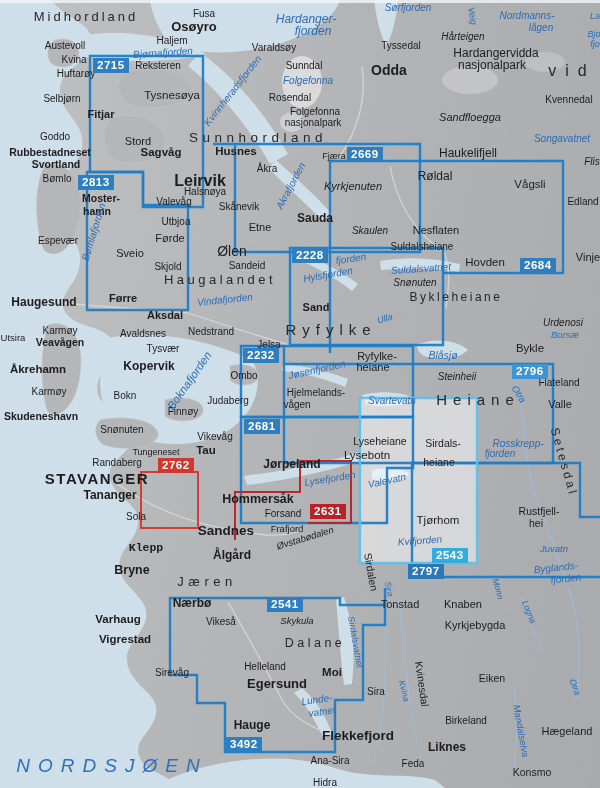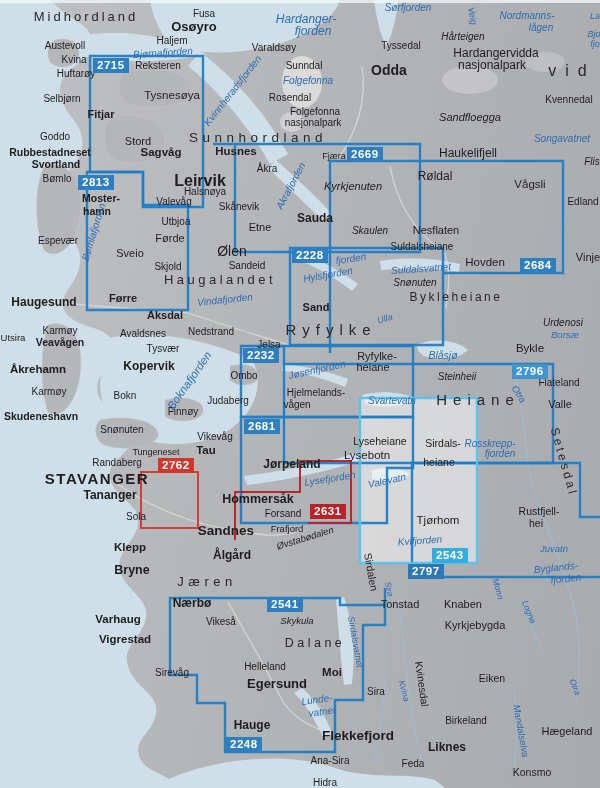--- a/index.html
+++ b/index.html
@@ -200,21 +200,21 @@
       <div class="lbl c-p" style="left: 228px; top: 401px; transform: translate(-50%, -50%);">Judaberg</div>
       <div class="lbl c-p" style="left: 316px; top: 393px; transform: translate(-50%, -50%);">Hjelmelands-</div>
       <div class="lbl c-p" style="left: 297px; top: 405px; transform: translate(-50%, -50%);">vågen</div>
       <div class="lbl c-b" style="left: 41px; top: 416px; transform: translate(-50%, -50%);">Skudeneshavn</div>
       <div class="lbl c-p" style="left: 183px; top: 412px; transform: translate(-50%, -50%);">Finnøy</div>
       <div class="lbl c-p" style="left: 122px; top: 430px; transform: translate(-50%, -50%);">Snønuten</div>
       <div class="lbl c-p" style="left: 215px; top: 437px; transform: translate(-50%, -50%);">Vikevåg</div>
       <div class="lbl c-p" style="left: 380px; top: 441px; font-size: 10.5px; transform: translate(-50%, -50%);">Lyseheiane</div>
       <div class="lbl c-p" style="left: 443px; top: 443px; font-size: 10.5px; transform: translate(-50%, -50%);">Sirdals-</div>
       <div class="lbl c-p" style="left: 439px; top: 462px; font-size: 10.5px; transform: translate(-50%, -50%);">heiane</div>
-      <div class="lbl c-w" style="left: 490px; top: 444px; transform: translate(-50%, -50%);">Rosskrepp-</div>
+      <div class="lbl c-w" style="left: 518px; top: 444px; transform: translate(-50%, -50%);">Rosskrepp-</div>
       <div class="lbl c-w" style="left: 500px; top: 454px; transform: translate(-50%, -50%);">fjorden</div>
       <div class="lbl c-p" style="left: 156px; top: 452px; font-size: 9px; transform: translate(-50%, -50%);">Tungeneset</div>
       <div class="lbl c-b" style="left: 206px; top: 451px; font-size: 11.5px; transform: translate(-50%, -50%);">Tau</div>
       <div class="lbl c-p" style="left: 367px; top: 456px; font-size: 11.5px; transform: translate(-50%, -50%);">Lysebotn</div>
       <div class="lbl c-p" style="left: 117px; top: 463px; transform: translate(-50%, -50%);">Randaberg</div>
       <div class="lbl c-b" style="left: 292px; top: 464px; font-size: 12px; transform: translate(-50%, -50%);">Jørpeland</div>
       <div class="lbl c-reg" style="left: 564px; top: 462px; font-size: 12px; letter-spacing: 3px; transform: translate(-50%, -50%) rotate(74deg);">Setesdal</div>
       <div class="lbl c-cap" style="left: 97px; top: 478px; font-size: 15px; transform: translate(-50%, -50%);">STAVANGER</div>
       <div class="lbl c-w" style="left: 330px; top: 479px; transform: translate(-50%, -50%) rotate(-9deg);">Lysefjorden</div>
       <div class="lbl c-w" style="left: 387px; top: 481px; transform: translate(-50%, -50%) rotate(-12deg);">Valevatn</div>
@@ -223,21 +223,21 @@
       <div class="lbl c-p" style="left: 539px; top: 511px; font-size: 10.5px; transform: translate(-50%, -50%);">Rustfjell-</div>
       <div class="lbl c-p" style="left: 536px; top: 523px; font-size: 10.5px; transform: translate(-50%, -50%);">hei</div>
       <div class="lbl c-p" style="left: 283px; top: 514px; transform: translate(-50%, -50%);">Forsand</div>
       <div class="lbl c-p" style="left: 136px; top: 517px; transform: translate(-50%, -50%);">Sola</div>
       <div class="lbl c-p" style="left: 438px; top: 521px; font-size: 11.5px; transform: translate(-50%, -50%);">Tjørhom</div>
       <div class="lbl c-b" style="left: 226px; top: 531px; font-size: 13.5px; transform: translate(-50%, -50%);">Sandnes</div>
       <div class="lbl c-p" style="left: 287px; top: 529px; font-size: 9.5px; transform: translate(-50%, -50%);">Frafjord</div>
       <div class="lbl c-m" style="left: 305px; top: 538px; font-size: 9.5px; transform: translate(-50%, -50%) rotate(-17deg);">Øvstabødalen</div>
       <div class="lbl c-w" style="left: 420px; top: 541px; transform: translate(-50%, -50%) rotate(-4deg);">Kvifjorden</div>
       <div class="lbl c-w" style="left: 554px; top: 549px; font-size: 9.5px; transform: translate(-50%, -50%);">Juvatn</div>
-      <div class="lbl c-b" style="left: 130px; top: 548px; font-size: 11.5px; transform: translate(-50%, -50%);">Klepp</div>
+      <div class="lbl c-b" style="left: 146px; top: 548px; font-size: 11.5px; transform: translate(-50%, -50%); font-family: Liberation Mono, monospace;">Klepp</div>
       <div class="lbl c-b" style="left: 232px; top: 555px; font-size: 12px; transform: translate(-50%, -50%);">Ålgård</div>
       <div class="lbl c-w" style="left: 556px; top: 568px; transform: translate(-50%, -50%) rotate(-6deg);">Byglands-</div>
       <div class="lbl c-w" style="left: 566px; top: 579px; transform: translate(-50%, -50%) rotate(-6deg);">fjorden</div>
       <div class="lbl c-b" style="left: 132px; top: 570px; font-size: 12.5px; transform: translate(-50%, -50%);">Bryne</div>
       <div class="lbl c-p" style="left: 371px; top: 572px; font-size: 10.5px; transform: translate(-50%, -50%) rotate(80deg);">Sirdalen</div>
       <div class="lbl c-reg" style="left: 207px; top: 581px; font-size: 13px; letter-spacing: 4.5px; transform: translate(-50%, -50%);">Jæren</div>
       <div class="lbl c-w" style="left: 389px; top: 589px; font-size: 8.5px; transform: translate(-50%, -50%) rotate(78deg);">Sira</div>
       <div class="lbl c-w" style="left: 498px; top: 589px; font-size: 8.5px; transform: translate(-50%, -50%) rotate(75deg);">Monn</div>
       <div class="lbl c-b" style="left: 192px; top: 603px; font-size: 12px; transform: translate(-50%, -50%);">Nærbø</div>
       <div class="lbl c-p" style="left: 400px; top: 604px; font-size: 11px; transform: translate(-50%, -50%);">Tonstad</div>
@@ -264,29 +264,30 @@
       <div class="lbl c-p" style="left: 466px; top: 721px; transform: translate(-50%, -50%);">Birkeland</div>
       <div class="lbl c-w" style="left: 521px; top: 731px; font-size: 9.5px; transform: translate(-50%, -50%) rotate(80deg);">Mandalselva</div>
       <div class="lbl c-p" style="left: 567px; top: 731px; font-size: 11px; transform: translate(-50%, -50%);">Hægeland</div>
       <div class="lbl c-b" style="left: 252px; top: 725px; font-size: 12px; transform: translate(-50%, -50%);">Hauge</div>
       <div class="lbl c-b" style="left: 358px; top: 736px; font-size: 13.5px; transform: translate(-50%, -50%);">Flekkefjord</div>
       <div class="lbl c-b" style="left: 447px; top: 747px; font-size: 12px; transform: translate(-50%, -50%);">Liknes</div>
       <div class="lbl c-p" style="left: 330px; top: 761px; transform: translate(-50%, -50%);">Ana-Sira</div>
       <div class="lbl c-p" style="left: 413px; top: 764px; transform: translate(-50%, -50%);">Feda</div>
       <div class="lbl c-p" style="left: 497px; top: 772px; font-size: 10.5px; transform: translate(-50%, -50%); margin-left: 35px;">Konsmo</div>
       <div class="lbl c-p" style="left: 325px; top: 783px; transform: translate(-50%, -50%);">Hidra</div>
+      <div class="lbl c-wb" style="left: 112px; top: 765px; font-size: 19px; letter-spacing: 8px; transform: translate(-50%, -50%);">NORDSJØEN</div>
       <div class="shl" style="left: 93px; top: 58px; background: rgb(46, 127, 193);">2715</div>
       <div class="shl" style="left: 78px; top: 175px; background: rgb(46, 127, 193);">2813</div>
       <div class="shl" style="left: 347px; top: 147px; background: rgb(46, 127, 193);">2669</div>
       <div class="shl" style="left: 292px; top: 248px; background: rgb(46, 127, 193);">2228</div>
       <div class="shl" style="left: 520px; top: 258px; background: rgb(46, 127, 193);">2684</div>
       <div class="shl" style="left: 243px; top: 348px; background: rgb(46, 127, 193);">2232</div>
       <div class="shl" style="left: 512px; top: 364px; background: rgb(62, 149, 212);">2796</div>
       <div class="shl" style="left: 244px; top: 419px; background: rgb(46, 127, 193);">2681</div>
       <div class="shl" style="left: 158px; top: 458px; background: rgb(210, 55, 46);">2762</div>
       <div class="shl" style="left: 310px; top: 504px; background: rgb(187, 33, 39);">2631</div>
       <div class="shl" style="left: 432px; top: 548px; background: rgb(53, 172, 224);">2543</div>
       <div class="shl" style="left: 408px; top: 564px; background: rgb(44, 119, 182);">2797</div>
       <div class="shl" style="left: 267px; top: 597px; background: rgb(46, 127, 193);">2541</div>
-      <div class="shl" style="left: 226px; top: 737px; background: rgb(46, 127, 193);">2248</div>
+      <div class="shl" style="left: 226px; top: 737px; background: rgb(46, 127, 193);">3492</div>
     </div>
   <div id="topedge"></div>
 </div>
 
 </body></html>

